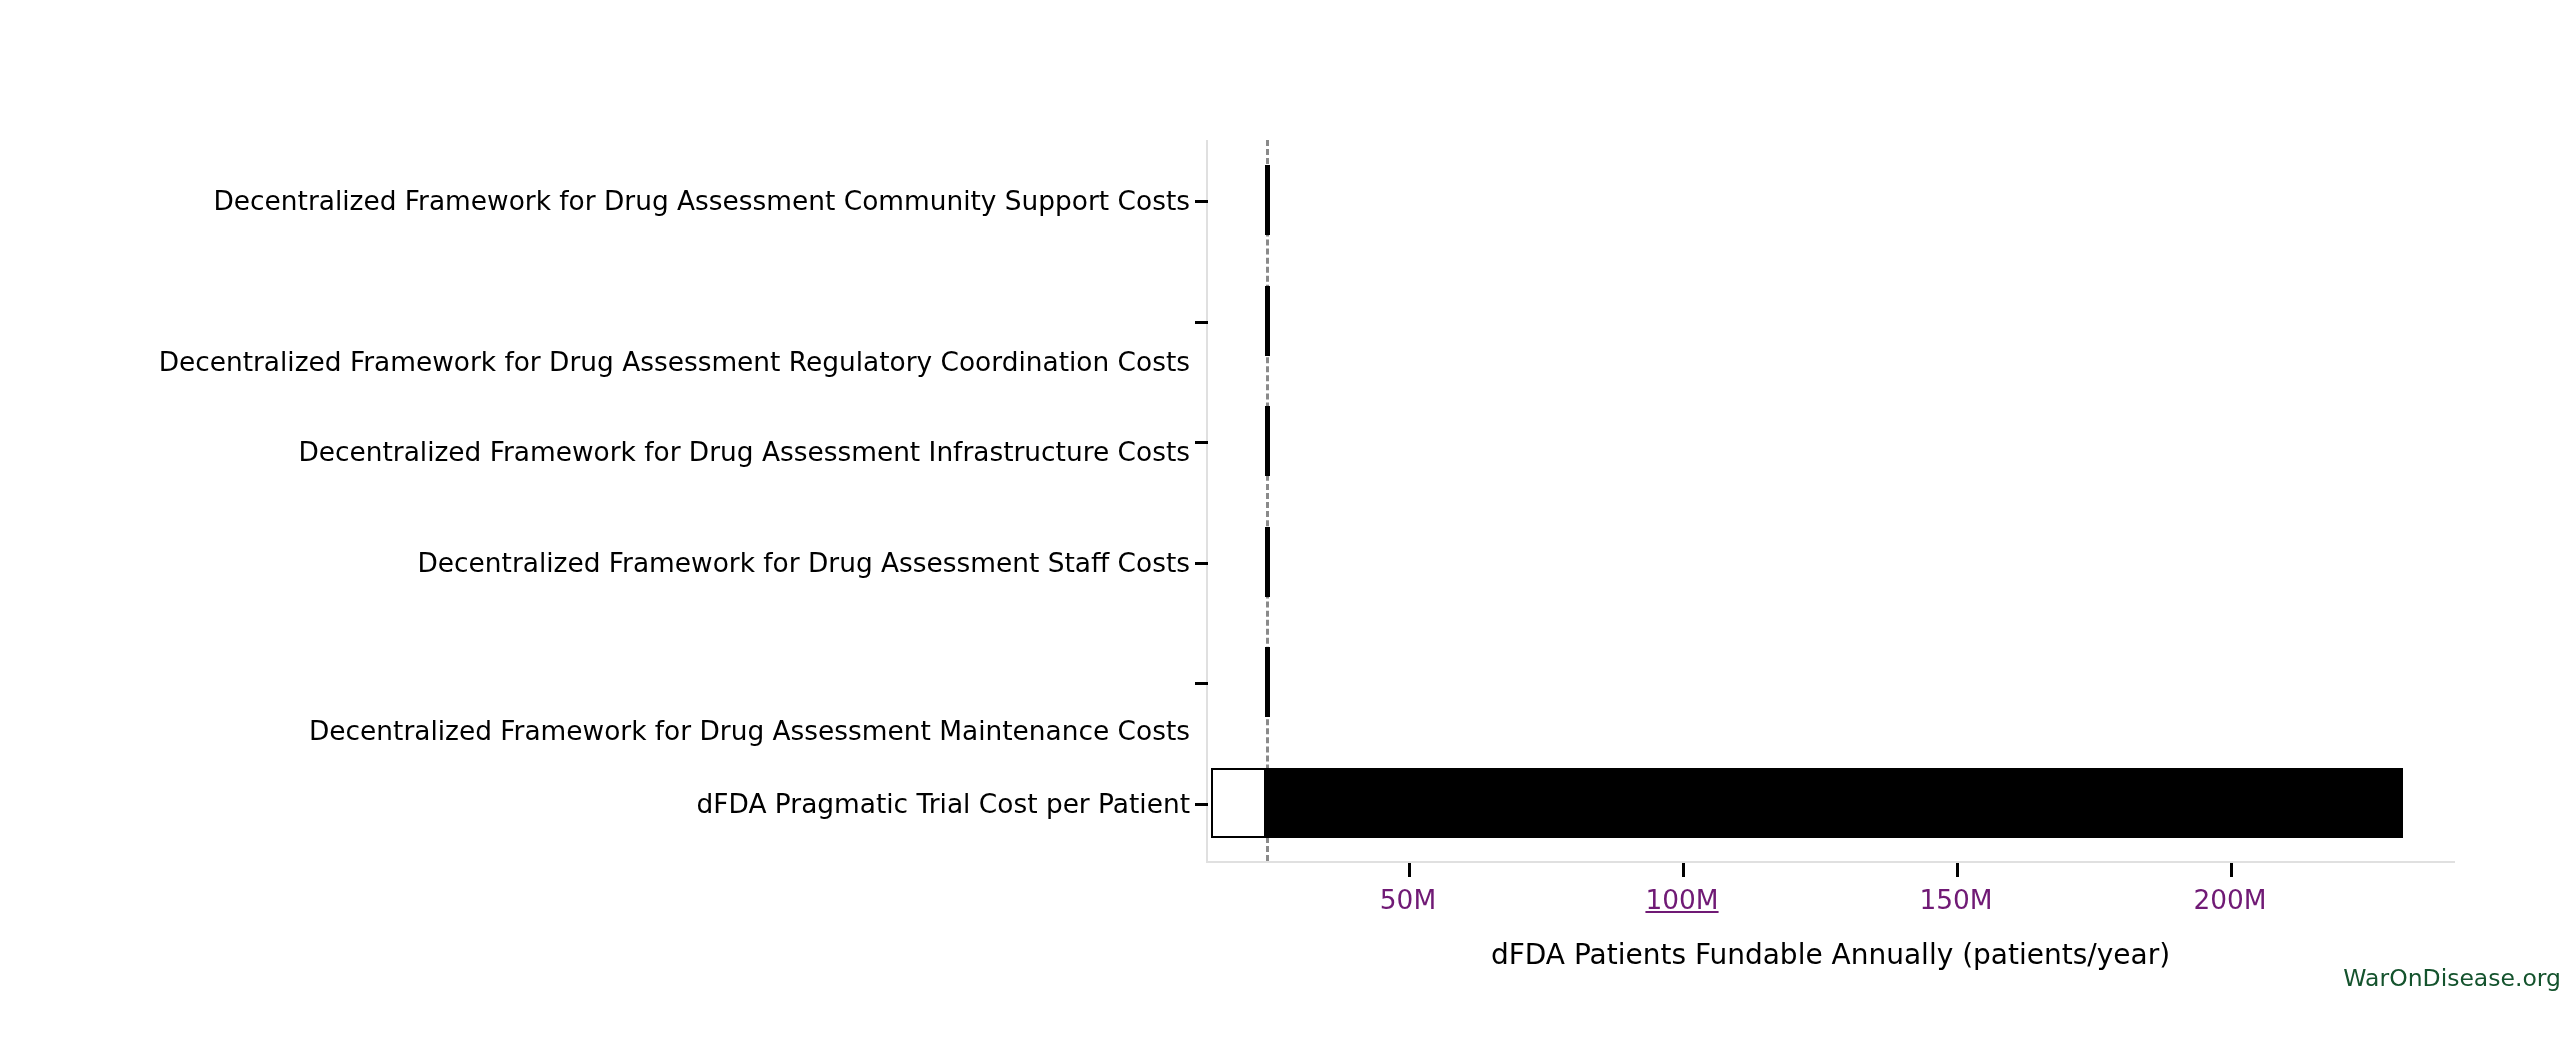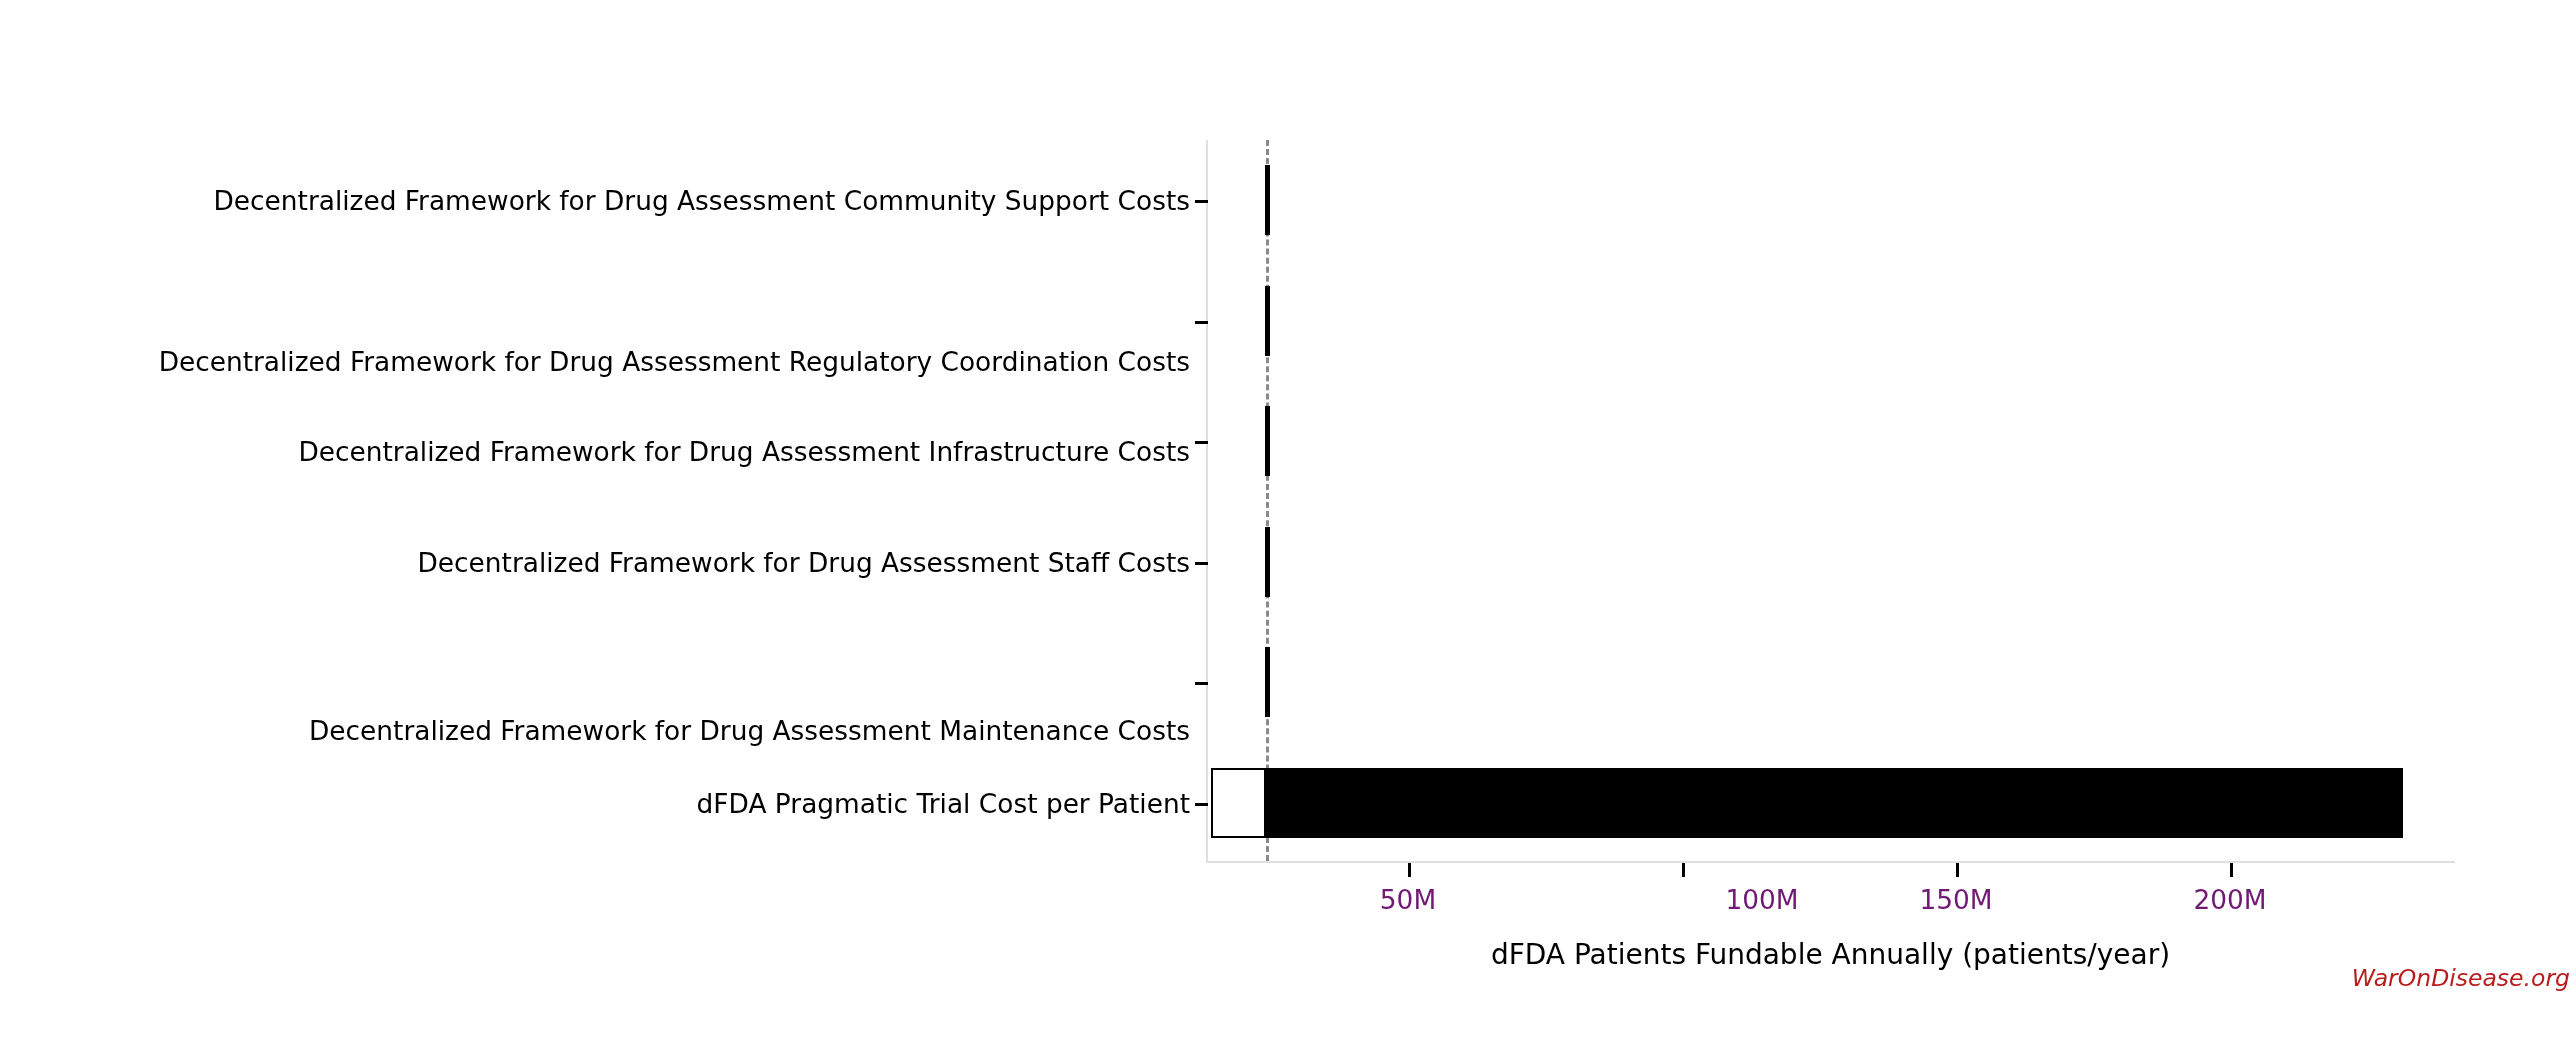--- a/index.html
+++ b/index.html
@@ -118,26 +118,25 @@
     top: 938px;
     width: 1249px;
     text-align: center;
     font-size: 28px;
     color: #000000;
     white-space: nowrap;
   }
 
   #watermark {
     position: absolute;
-    right: 6px;
+    right: 15px;
     top: 964px;
     font-size: 23.5px;
-    color: #b91c1c;
-    white-space: nowrap;
-    font-style: italic;
+    color: #14532d;
+    white-space: nowrap;
   }
 </style>
 </head>
 <body>
 
 <div id="figure">
 
 
   <div id="ytick-labels">
       <div class="ytick-label" style="top: 200px;">Decentralized Framework for Drug Assessment Community Support Costs</div>
@@ -183,21 +182,21 @@
         <div class="ytick-mark" style="top: 422px;"></div>
         <div class="ytick-mark" style="top: 542px;"></div>
         <div class="ytick-mark" style="top: 663px;"></div>
       </div>
   </div>
 
   <div id="xticks-layer">
       <div class="xtick-mark" style="left: 1408px;"></div>
       <div class="xtick-label" style="left: 1408px;">50M</div>
       <div class="xtick-mark" style="left: 1682px;"></div>
-      <div class="xtick-label" style="left: 1762px;">100M</div>
+      <div class="xtick-label" style="left: 1682px; text-decoration: underline;">100M</div>
       <div class="xtick-mark" style="left: 1956px;"></div>
       <div class="xtick-label" style="left: 1956px;">150M</div>
       <div class="xtick-mark" style="left: 2230px;"></div>
       <div class="xtick-label" style="left: 2230px;">200M</div>
     </div>
 
   <div id="xaxis-label">dFDA Patients Fundable Annually (patients/year)</div>
 
   <div id="watermark">WarOnDisease.org</div>
 

